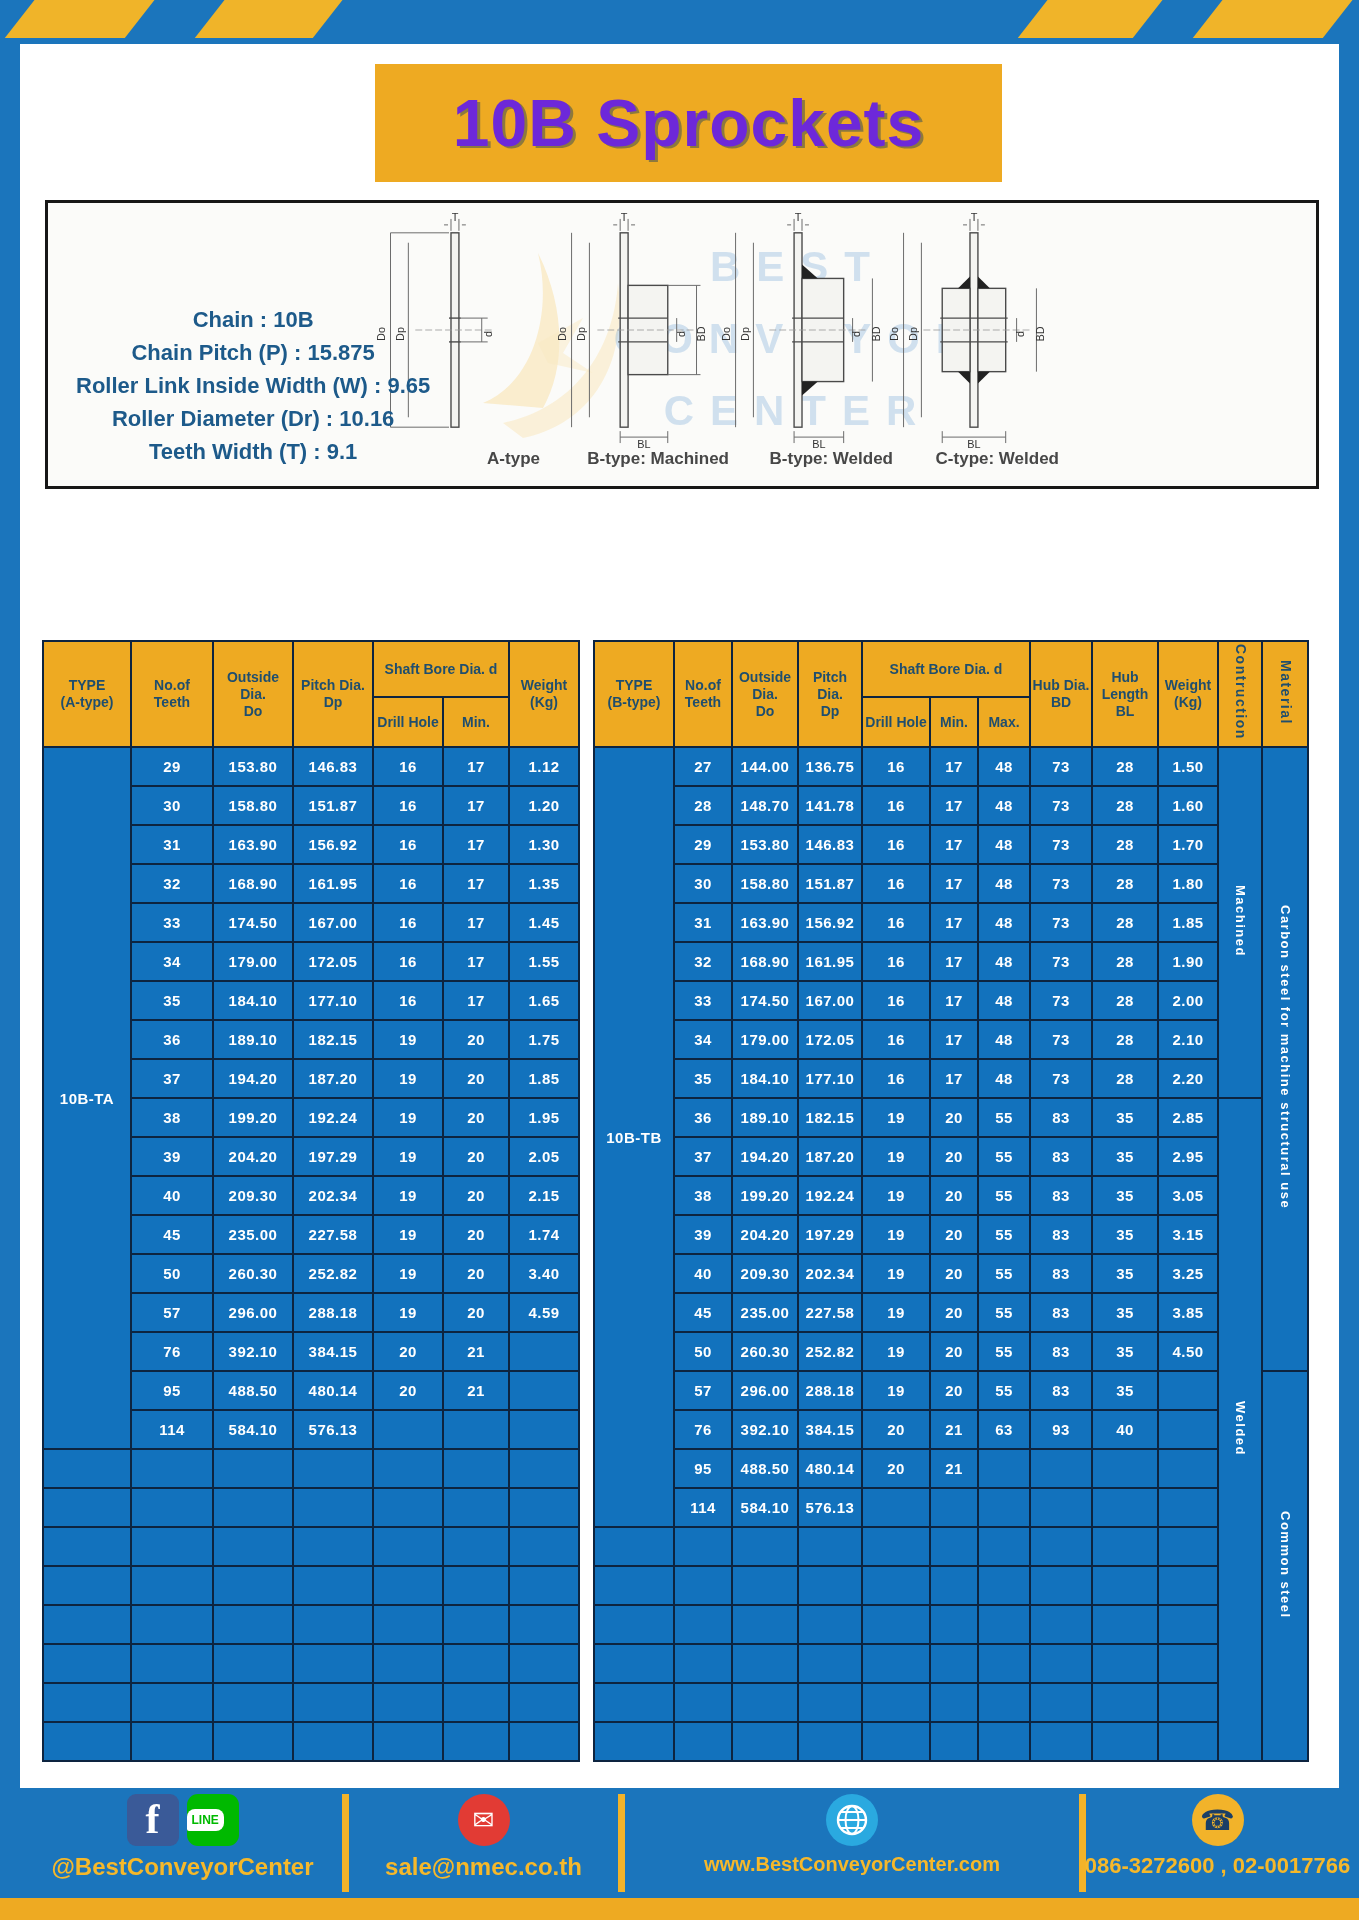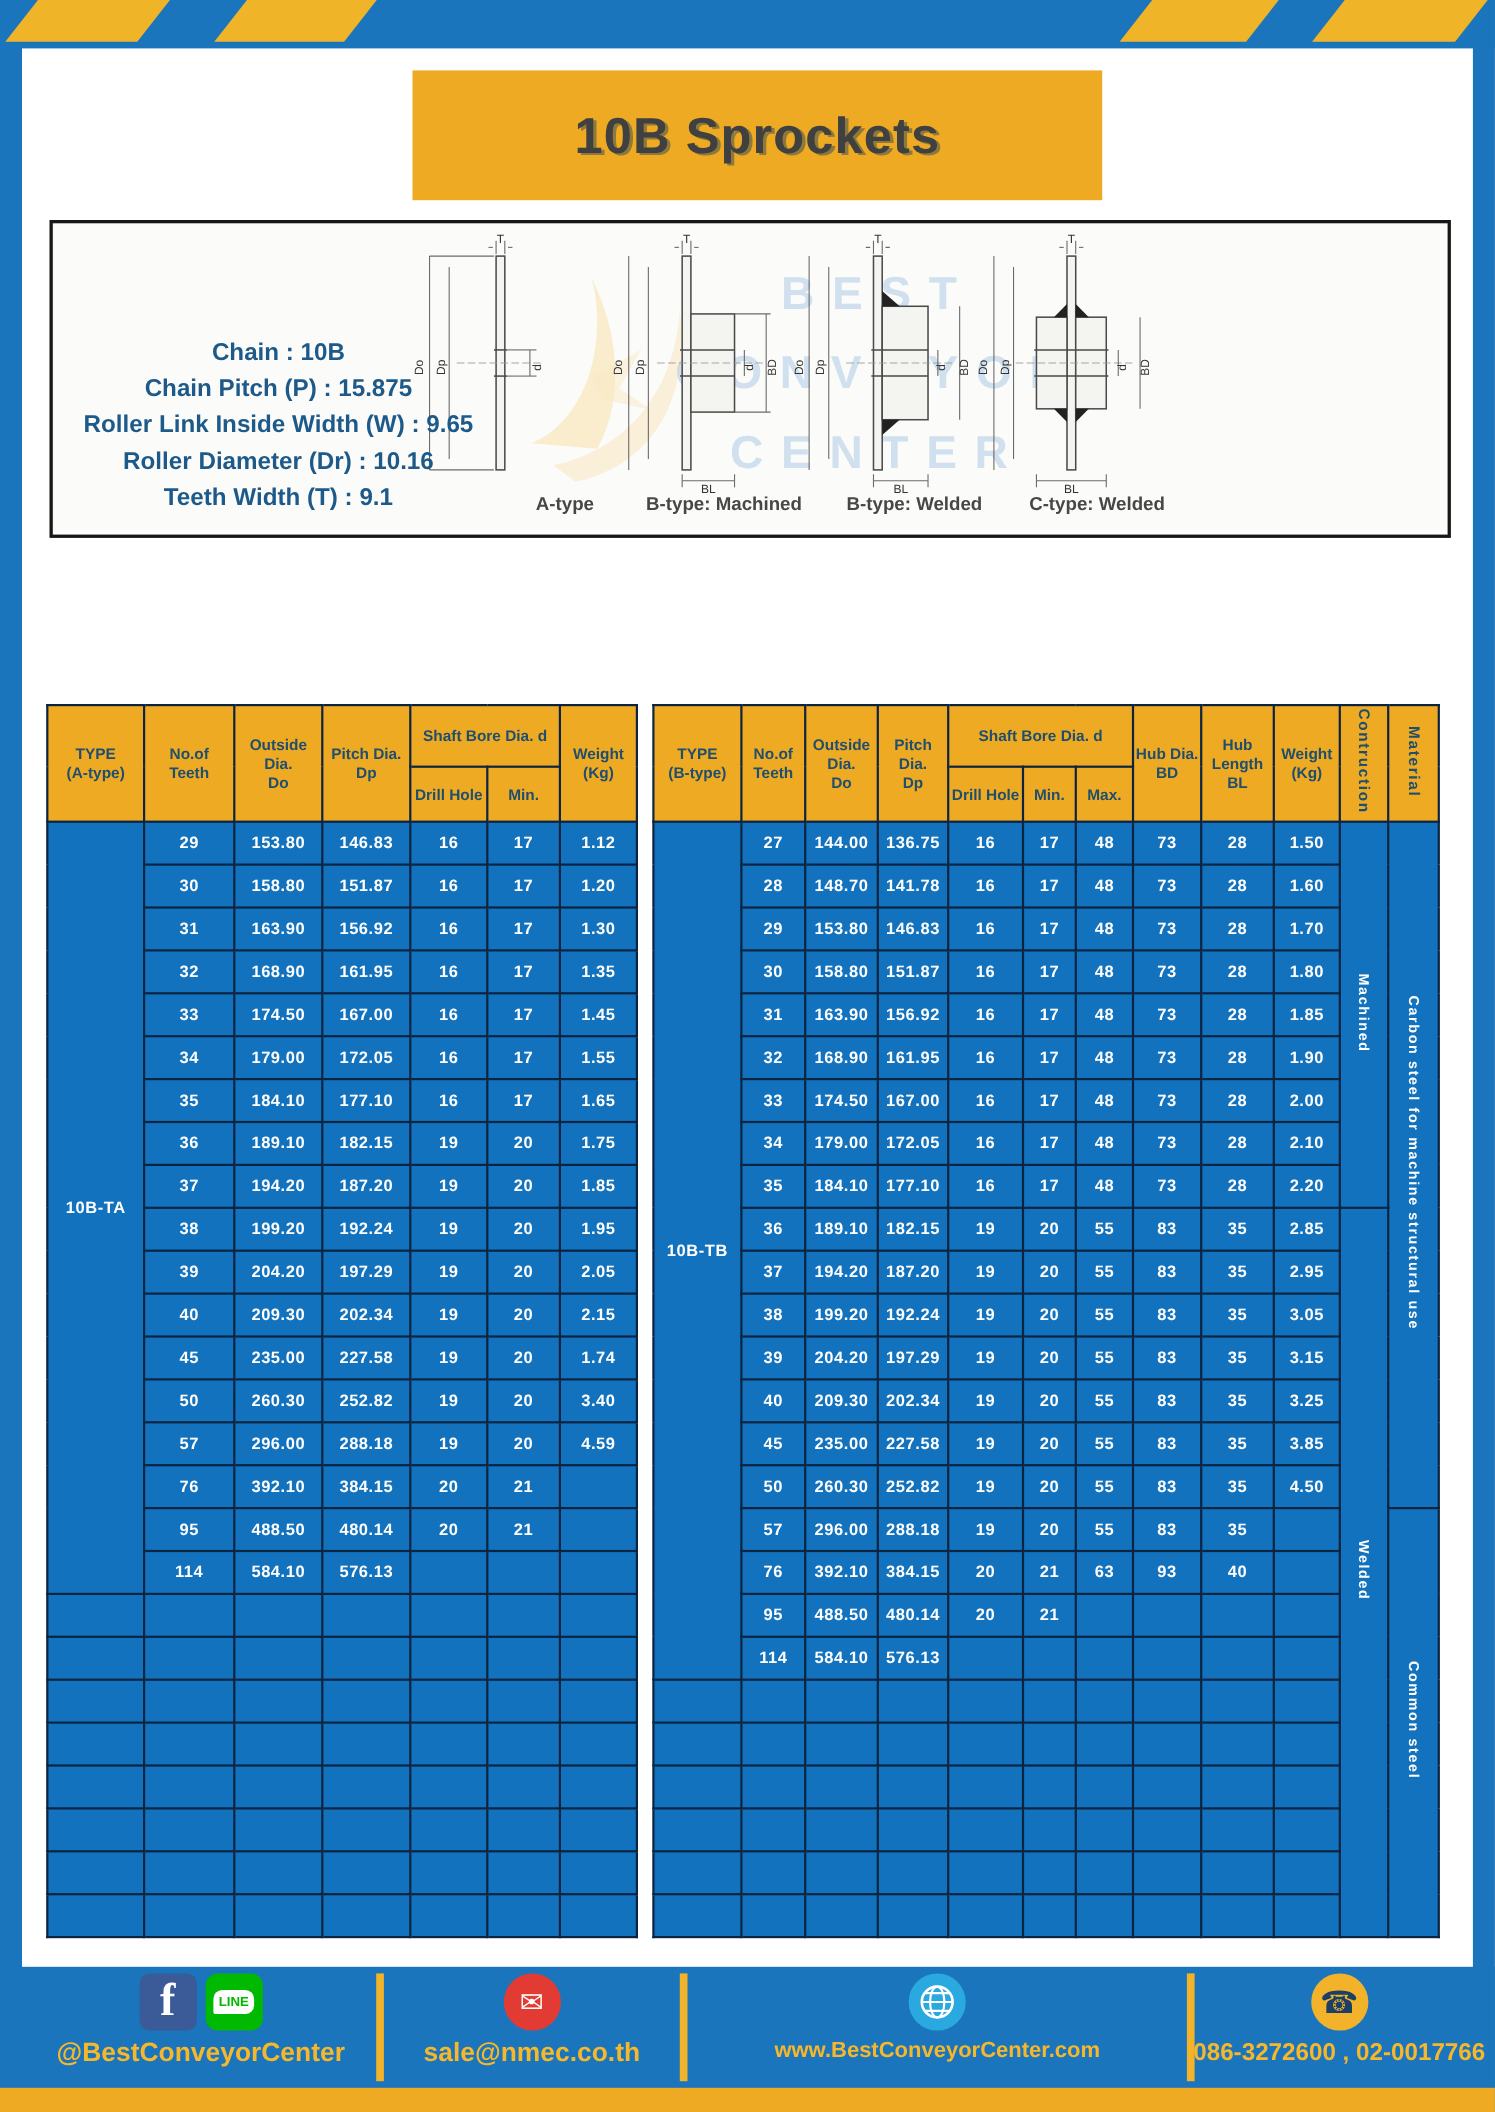--- a/index.html
+++ b/index.html
@@ -8,21 +8,21 @@
 
   
   .frame-side{position:absolute;top:0;width:20px;height:1920px;background:#1b75bc;z-index:5;}
   #frame-left{left:0;} #frame-right{right:0;}
   #topbar{position:absolute;left:0;top:0;width:1359px;height:44px;background:#1b75bc;overflow:hidden;z-index:6;}
   .stripe{position:absolute;top:-6px;height:44px;background:#f0b429;transform:skewX(-38deg);}
 
   
   #title-box{position:absolute;left:375px;top:64px;width:627px;height:118px;background:#eeaa22;
     display:flex;align-items:center;justify-content:center;z-index:2;}
-  #title-box .t{font-size:46px;font-weight:bold;color:#404040;letter-spacing:1px;
+  #title-box .t{font-size:66px;font-weight:bold;color:#6d28d9;letter-spacing:1px;
     text-shadow:3px 2px 0 rgba(23,62,96,0.45);}
 
   
   #spec-panel{position:absolute;left:45px;top:200px;width:1268px;height:283px;background:#fbfbf9;
     border:3px solid #171717;z-index:2;}
   #spec-lines{position:absolute;left:28px;top:100px;color:#1d5a8a;font-weight:bold;font-size:22px;line-height:33px;white-space:nowrap;z-index:3;text-align:center;}
   
   #watermark{position:absolute;left:420px;top:28px;width:660px;text-align:center;z-index:0;
     color:rgba(120,170,215,0.33);font-weight:bold;font-size:42px;line-height:72px;letter-spacing:16px;}
   #wm-logo{position:absolute;left:395px;top:20px;z-index:0;opacity:0.45;}
@@ -53,21 +53,21 @@
 
   
   #footer{position:absolute;left:0;top:1788px;width:1359px;height:132px;background:#1b75bc;z-index:7;}
   #footer-strip{position:absolute;left:0;bottom:0;width:100%;height:22px;background:#eeaa22;}
   .f-sep{position:absolute;top:6px;width:7px;height:98px;background:#f3b329;}
   .f-sec{position:absolute;top:6px;display:flex;flex-direction:column;align-items:center;gap:7px;}
   .f-text{color:#f6b82a;font-weight:bold;font-size:24px;white-space:nowrap;}
   .icon-row{display:flex;gap:8px;align-items:center;}
   .fb-icon{width:52px;height:52px;background:#3a5a98;border-radius:9px;color:#fff;
     font-family:"Liberation Serif",serif;font-weight:bold;font-size:42px;line-height:50px;text-align:center;}
-  .line-icon{width:52px;height:52px;background:#00b900;border-radius:11px;display:flex;align-items:center;justify-content:center;}
+  .line-icon{width:52px;height:52px;background:#00b900;border-radius:11px;display:flex;align-items:center;}
   .line-bubble{background:#fff;border-radius:8px 8px 8px 2px;padding:4px 5px;color:#00b900;font-size:12px;font-weight:bold;}
   .round-icon{width:52px;height:52px;border-radius:50%;display:flex;align-items:center;justify-content:center;}
   .email-icon{background:#e23b34;color:#fff;font-size:26px;}
   .globe-icon{background:#2aa9e0;}
   .phone-icon{background:#f2b32a;color:#1b3f66;font-size:28px;}
 </style>
 </head>
 <body>
 
 <div id="page">

